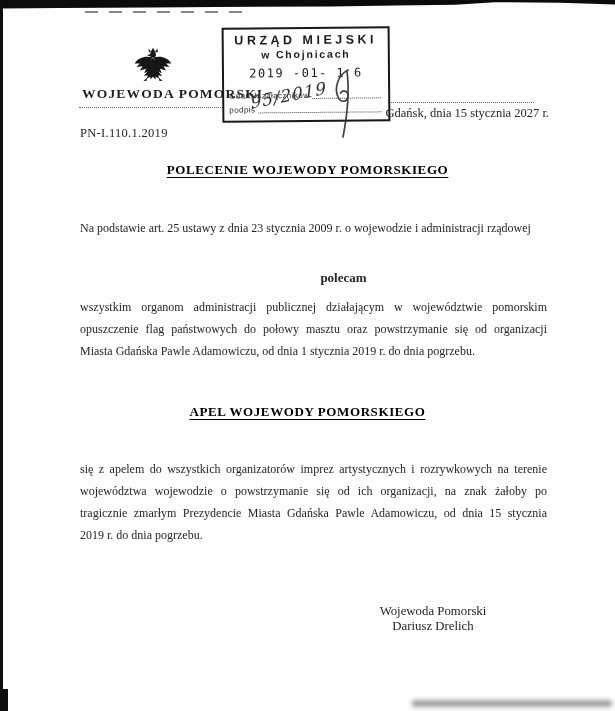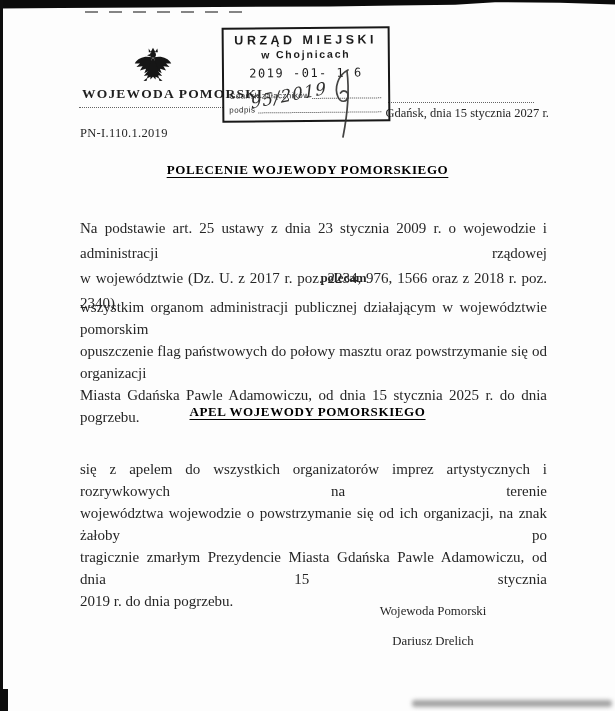--- a/index.html
+++ b/index.html
@@ -48,29 +48,29 @@
     font-family:"DejaVu Serif",serif;color:#30302f;
     transform:rotate(-11deg) skewX(-7deg);letter-spacing:1px;white-space:nowrap;}
   .paraph{left:331px;top:68px;width:26px;height:72px;}
   
   .h-center{left:0;top:0;width:615px;text-align:center;font-weight:bold;
     font-size:13px;letter-spacing:.6px;text-decoration:underline;
     text-underline-offset:3px;color:#000000;}
   .h-order{top:162px;}
   .h-appeal{top:404px;}
   .polecam{left:0;top:270px;width:615px;text-align:center;font-weight:bold;font-size:13px;padding-left:36px;}
-  .jpar{left:80px;width:467px;font-size:15px;color:#262626;}
+  .jpar{left:80px;width:467px;font-size:12px;color:#262626;}
   .jpar .jline{text-align:justify;text-align-last:justify;white-space:normal;}
   .jpar .jline:last-child{text-align-last:auto;}
   .p-intro{top:216px;line-height:25px;}
   .p-order{top:296px;line-height:22px;}
   .p-appeal{top:458px;line-height:22px;}
   
   .sigblock{left:333px;top:604px;width:200px;text-align:center;font-size:12.8px;}
-  .sig-name{margin-top:15px;}
+  .sig-name{margin-top:0;}
   .soft{filter:blur(.2px);}
 </style>
 </head>
 <body>
 
 <div class="page soft">
 
   <svg class="abs top-bar" viewBox="0 0 615 12" preserveAspectRatio="none">
     <polygon fill="#0b0b0b" points="0,0 615,0 615,4.5 560,2.8 495,2.2 455,4.8 395,5.6 330,6.6 215,7 150,7.6 60,8 0,8.6"></polygon>
   </svg>
@@ -113,27 +113,26 @@
   <svg class="abs paraph" viewBox="0 0 26 72">
     <g fill="none" stroke="#30302f" stroke-width="1.7" stroke-linecap="round" opacity=".9">
       <path d="M17 2 C7 7 3 20 7 29 c2.5 6 9 5.5 10 -.5 c.8 -5 -4.5 -7.5 -7.5 -3.5"></path>
       <path d="M16 3 c2 16 1.5 38 -4 66"></path>
     </g>
   </svg>
 
   <div class="abs h-center h-order">POLECENIE WOJEWODY POMORSKIEGO</div>
   <div class="abs jpar p-intro">
       <div class="jline">Na podstawie art. 25 ustawy z dnia 23 stycznia 2009 r. o wojewodzie i administracji rządowej</div>
-      <div class="jline">w województwie (Dz. U. z 2017 r. poz. 2234, 976, 1566 oraz z 2018 r. poz. 2340)</div>
     </div>
   <div class="abs polecam">polecam</div>
   <div class="abs jpar p-order">
       <div class="jline">wszystkim organom administracji publicznej działającym w województwie pomorskim</div>
       <div class="jline">opuszczenie flag państwowych do połowy masztu oraz powstrzymanie się od organizacji</div>
-      <div class="jline">Miasta Gdańska Pawle Adamowiczu, od dnia 15 stycznia 2025 r. do dnia pogrzebu.</div>
+      <div class="jline">Miasta Gdańska Pawle Adamowiczu, od dnia 1 stycznia 2019 r. do dnia pogrzebu.</div>
     </div>
 
   <div class="abs h-center h-appeal">APEL WOJEWODY POMORSKIEGO</div>
   <div class="abs jpar p-appeal">
       <div class="jline">się z apelem do wszystkich organizatorów imprez artystycznych i rozrywkowych na terenie</div>
       <div class="jline">województwa wojewodzie o powstrzymanie się od ich organizacji, na znak żałoby po</div>
       <div class="jline">tragicznie zmarłym Prezydencie Miasta Gdańska Pawle Adamowiczu, od dnia 15 stycznia</div>
       <div class="jline">2019 r. do dnia pogrzebu.</div>
     </div>
 

